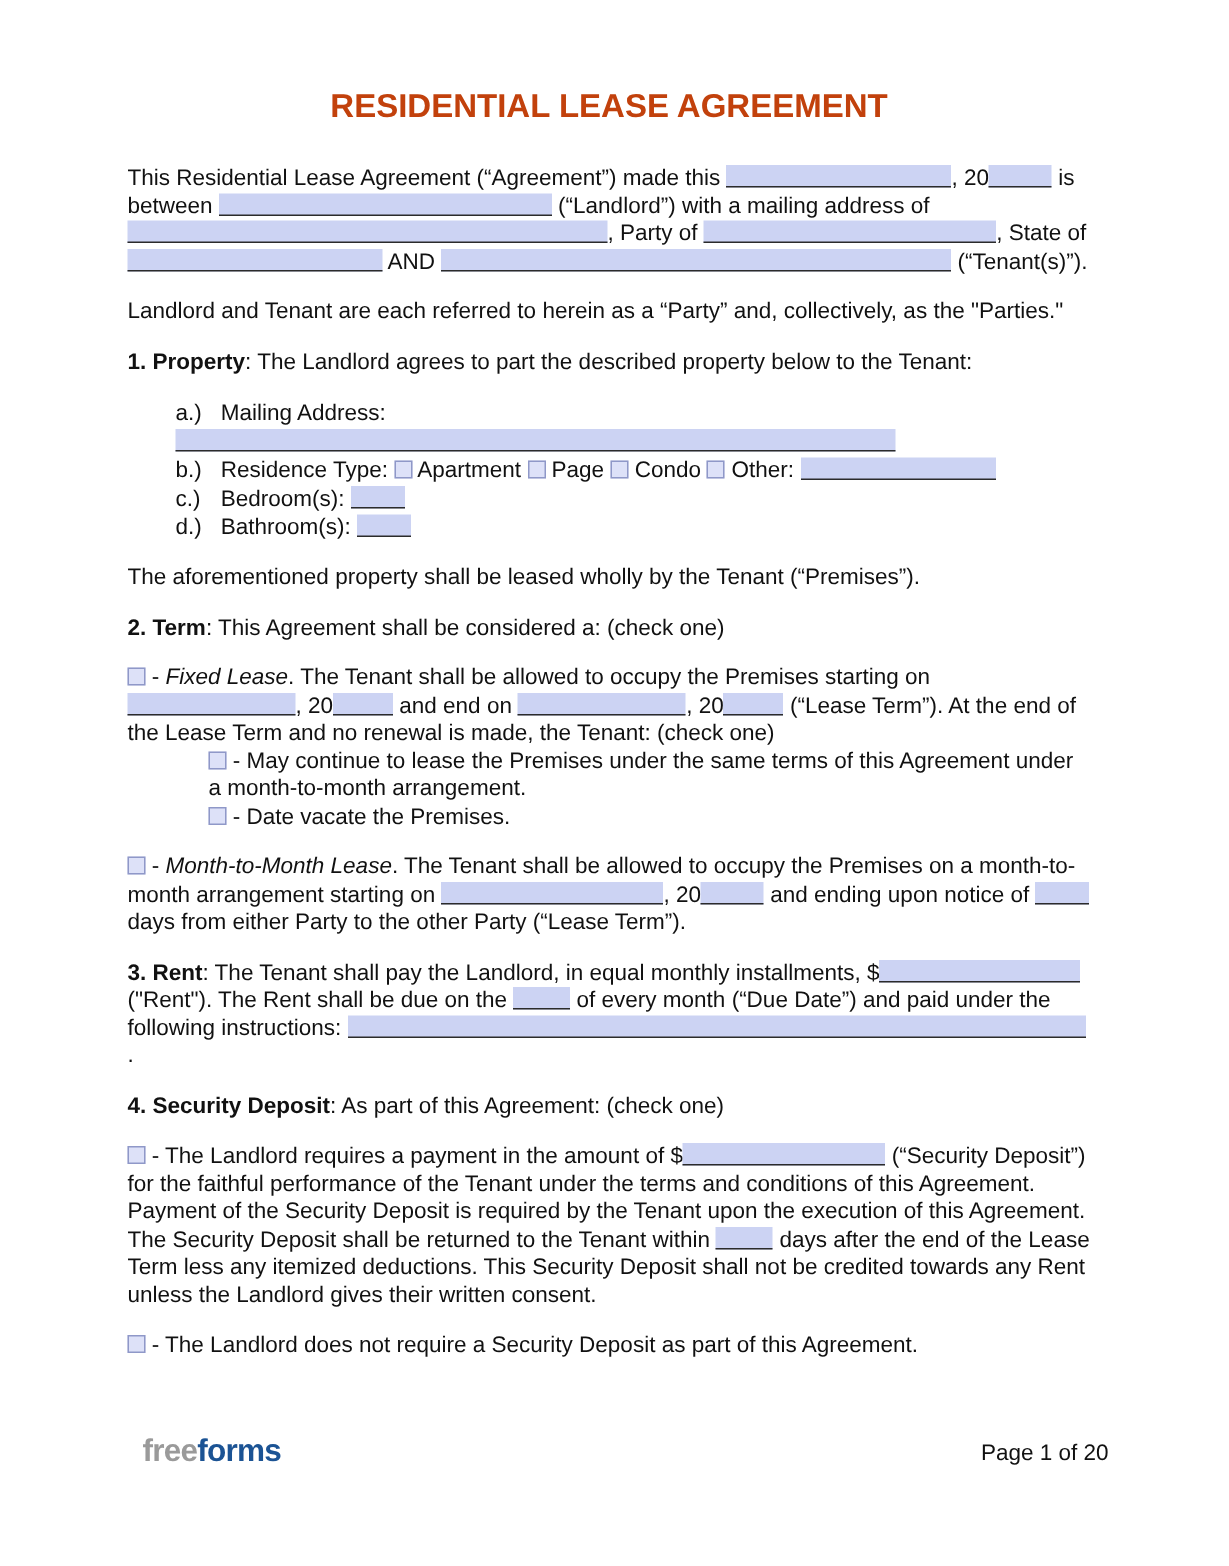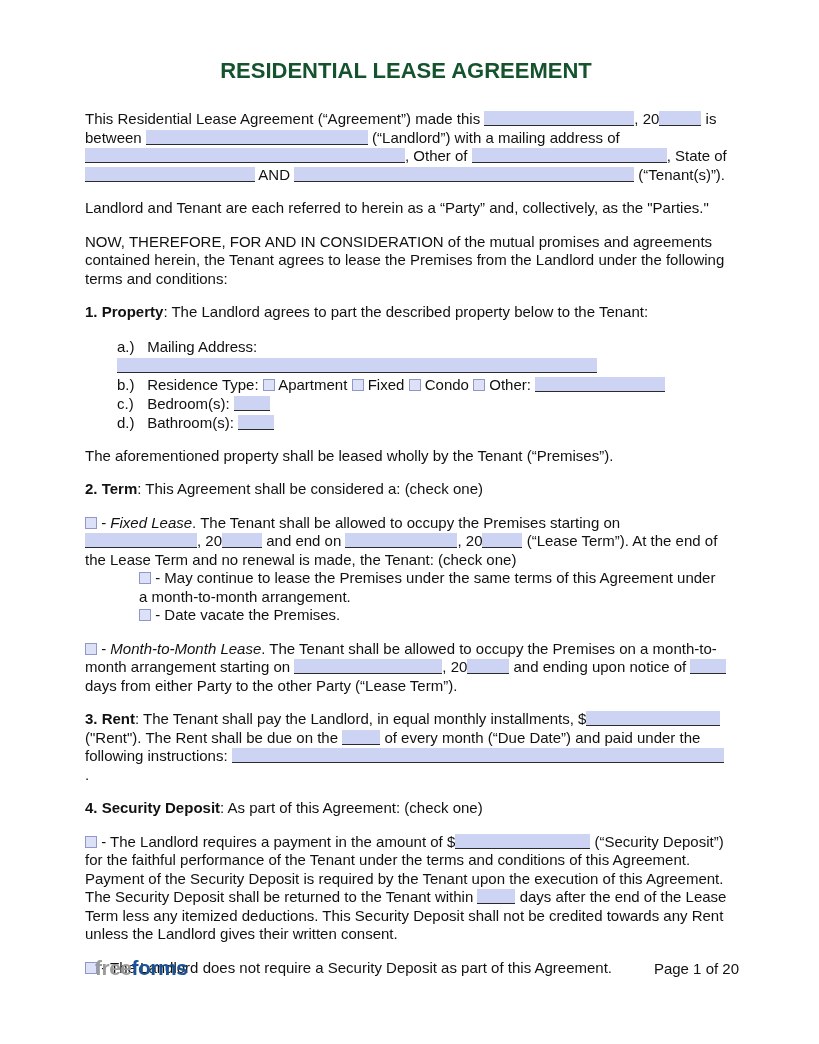--- a/index.html
+++ b/index.html
@@ -11,21 +11,21 @@
     padding:58px 92px 0 85px;
     overflow:hidden;
     font-family:"Liberation Sans", sans-serif;
     color:#111;
   }
   .title {
     text-align:center;
     font-size:22px;
     font-weight:bold;
     margin:0 0 26px 0;
-    color:#14532d;
+    color:#c2410c;
   }
   .para {
     font-size:15px;
     line-height:18.5px;
     margin:0 0 15px 0;
   }
   .mb0 { margin-bottom:0; }
   .b { font-weight:bold; }
   .iu { font-style:italic; }
   .blank {
@@ -71,49 +71,48 @@
 <div class="page">
 
   <h1 class="title">RESIDENTIAL LEASE AGREEMENT</h1>
 
   <p class="para">
     <span>This Residential Lease Agreement (“Agreement”) made this</span>
     <span class="blank w150"></span><span>, 20</span><span class="blank w42"></span>
     <span>is between</span>
     <span class="blank w222"></span>
     <span>(“Landlord”) with a mailing address of</span>
-    <span class="blank w320"></span><span>, Other of</span>
+    <span class="blank w320"></span><span>, Party of</span>
     <span class="blank w195"></span><span>, State of</span>
     <span class="blank w170"></span>
     <span>AND</span>
     <span class="blank w340"></span>
     <span>(“Tenant(s)”).</span>
   </p>
 
   <p class="para">Landlord and Tenant are each referred to herein as a “Party” and, collectively, as the "Parties."</p>
 
-  <p class="para">NOW, THEREFORE, FOR AND IN CONSIDERATION of the mutual promises and agreements contained herein, the Tenant agrees to lease the Premises from the Landlord under the following terms and conditions:</p>
 
   <p class="para">
     <span class="b">1. Property</span><span>: The Landlord agrees to part the described property below to the Tenant:</span>
   </p>
 
   <div class="prop-list">
     <div class="prop-item">
       <span class="prop-label">a.)</span>
       <span>Mailing Address:</span>
       <span class="blank w480"></span>
     </div>
     <div class="prop-item">
       <span class="prop-label">b.)</span>
       <span>Residence Type:</span>
       <span class="cb"></span>
       <span>Apartment</span>
       <span class="cb"></span>
-      <span>Fixed</span>
+      <span>Page</span>
       <span class="cb"></span>
       <span>Condo</span>
       <span class="cb"></span>
       <span>Other:</span>
       <span class="blank w130"></span>
     </div>
     <div class="prop-item">
       <span class="prop-label">c.)</span>
       <span>Bedroom(s):</span>
       <span class="blank w36"></span>

